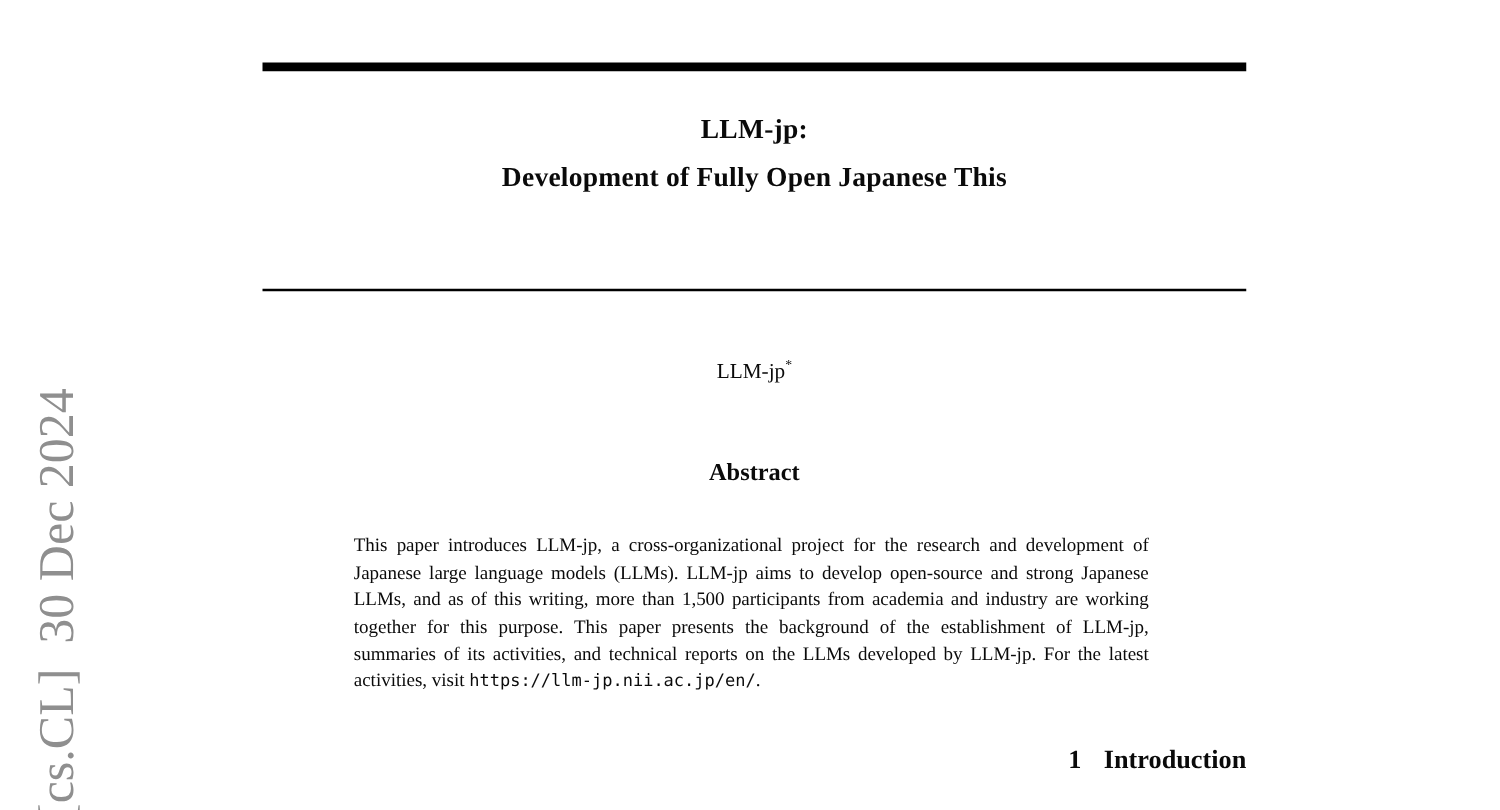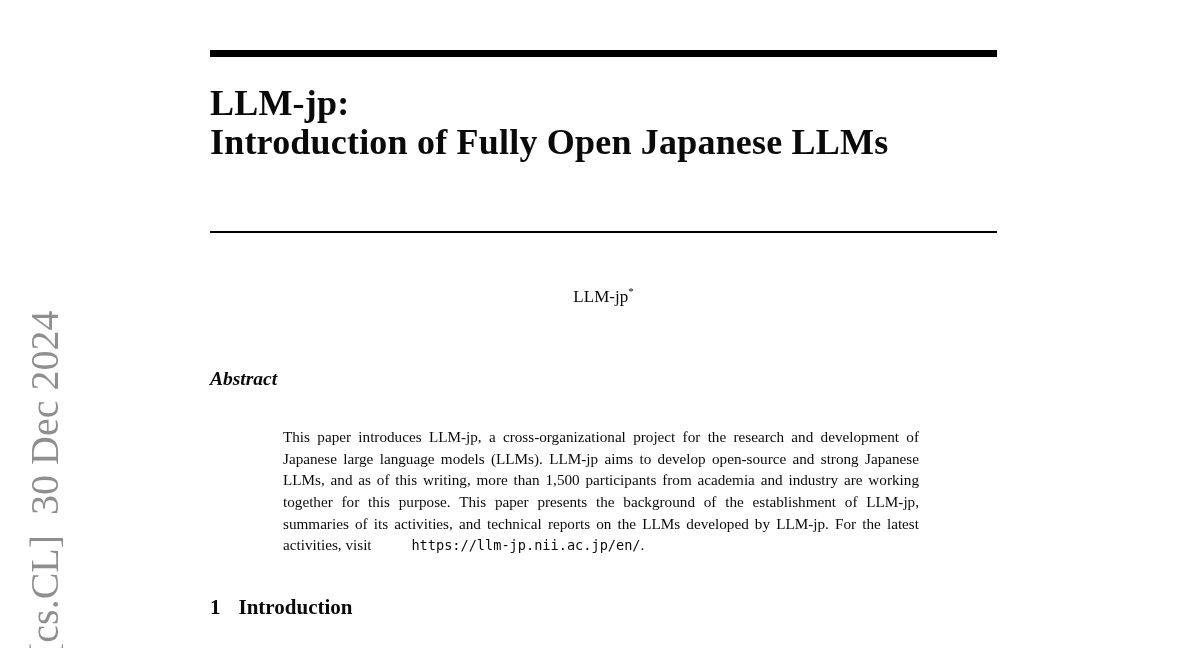--- a/index.html
+++ b/index.html
@@ -26,22 +26,23 @@
     background: #000000;
   }
   .rule-thick { top: 50px; height: 7px; }
   .rule-thin  { top: 231px; height: 2px; }
 
   .paper-title {
     position: absolute;
     left: 210px;
     width: 787px;
     top: 84px;
+    text-align: center;
     font-weight: bold;
-    font-size: 36px;
+    font-size: 22px;
     line-height: 38.5px;
     letter-spacing: 0.2px;
   }
 
   .author-line {
     position: absolute;
     left: 210px;
     width: 787px;
     top: 287px;
     text-align: center;
@@ -52,50 +53,49 @@
     font-size: 11px;
     vertical-align: super;
     line-height: 0;
   }
 
   .abstract-heading {
     position: absolute;
     left: 210px;
     width: 787px;
     top: 368px;
-    text-align: left;
+    text-align: center;
     font-weight: bold;
     font-size: 19.5px;
-    font-style: italic;
   }
 
   .abstract-body {
     position: absolute;
     left: 283px;
     width: 636px;
     top: 411px;
     font-size: 15.2px;
     line-height: 21.6px;
     text-align: justify;
   }
   .mono-url {
     font-family: "DejaVu Sans Mono", "Liberation Mono", monospace;
     font-size: 13.6px;
     text-decoration: none;
     color: inherit;
-    margin-left: 36px;
   }
 
   .section-heading {
     position: absolute;
     left: 210px;
     width: 787px;
     top: 595px;
     font-weight: bold;
     font-size: 21px;
+    text-align: right;
   }
   .section-number {
     display: inline-block;
     margin-right: 18px;
   }
 
   .arxiv-stamp {
     position: absolute;
     left: 22px;
     top: 656px;
@@ -112,21 +112,21 @@
 <body>
 
 <div class="page">
 
   <div class="arxiv-stamp">[cs.CL]  30 Dec 2024</div>
 
   <div class="rule rule-thick"></div>
 
   <div class="paper-title">
     <div>LLM-jp:</div>
-    <div>Introduction of Fully Open Japanese LLMs</div>
+    <div>Development of Fully Open Japanese This</div>
   </div>
 
   <div class="rule rule-thin"></div>
 
   <div class="author-line">
     <span>LLM-jp</span><sup>*</sup>
   </div>
 
   <div class="abstract-heading">Abstract</div>
 

